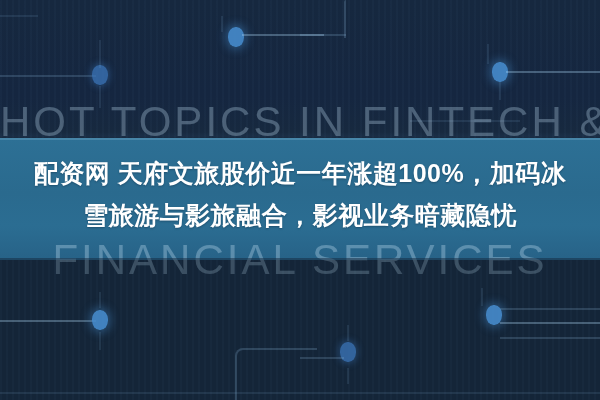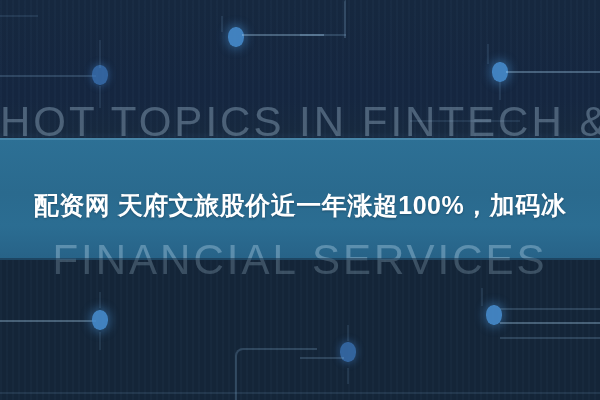--- a/index.html
+++ b/index.html
@@ -150,21 +150,21 @@
     top: 152px;
     text-align: center;
     color: #ffffff;
     font-size: 25px;
     font-weight: bold;
     line-height: 42px;
     letter-spacing: 0.5px;
     text-shadow: 0 1px 2px rgba(10,30,50,0.35);
     font-family: "Liberation Sans", "DejaVu Sans", sans-serif;
   }
-  .headline .ln { display: block; white-space: nowrap; margin-top: 32px; }
+  .headline .ln { display: block; white-space: nowrap; }
 </style>
 </head>
 <body>
 
 <div id="banner">
 
   <div class="bg-base"></div>
   <div class="bg-dots"></div>
 
   <div class="trace h" style="left:0; top:75px; width:96px;"></div>
@@ -213,15 +213,16 @@
   <div class="band"></div>
   <div class="band-edge-top"></div>
   <div class="band-clip">
     <div class="band-watermark w1">HOT TOPICS IN FINTECH &amp;</div>
     <div class="band-watermark w2">FINANCIAL SERVICES</div>
   </div>
   <div class="band-edge-bottom"></div>
 
   <div class="headline">
     <span class="ln">配资网 天府文旅股价近一年涨超100%，加码冰</span>
+    <span class="ln">雪旅游与影旅融合，影视业务暗藏隐忧</span>
   </div>
 
 </div>
 
 </body></html>

